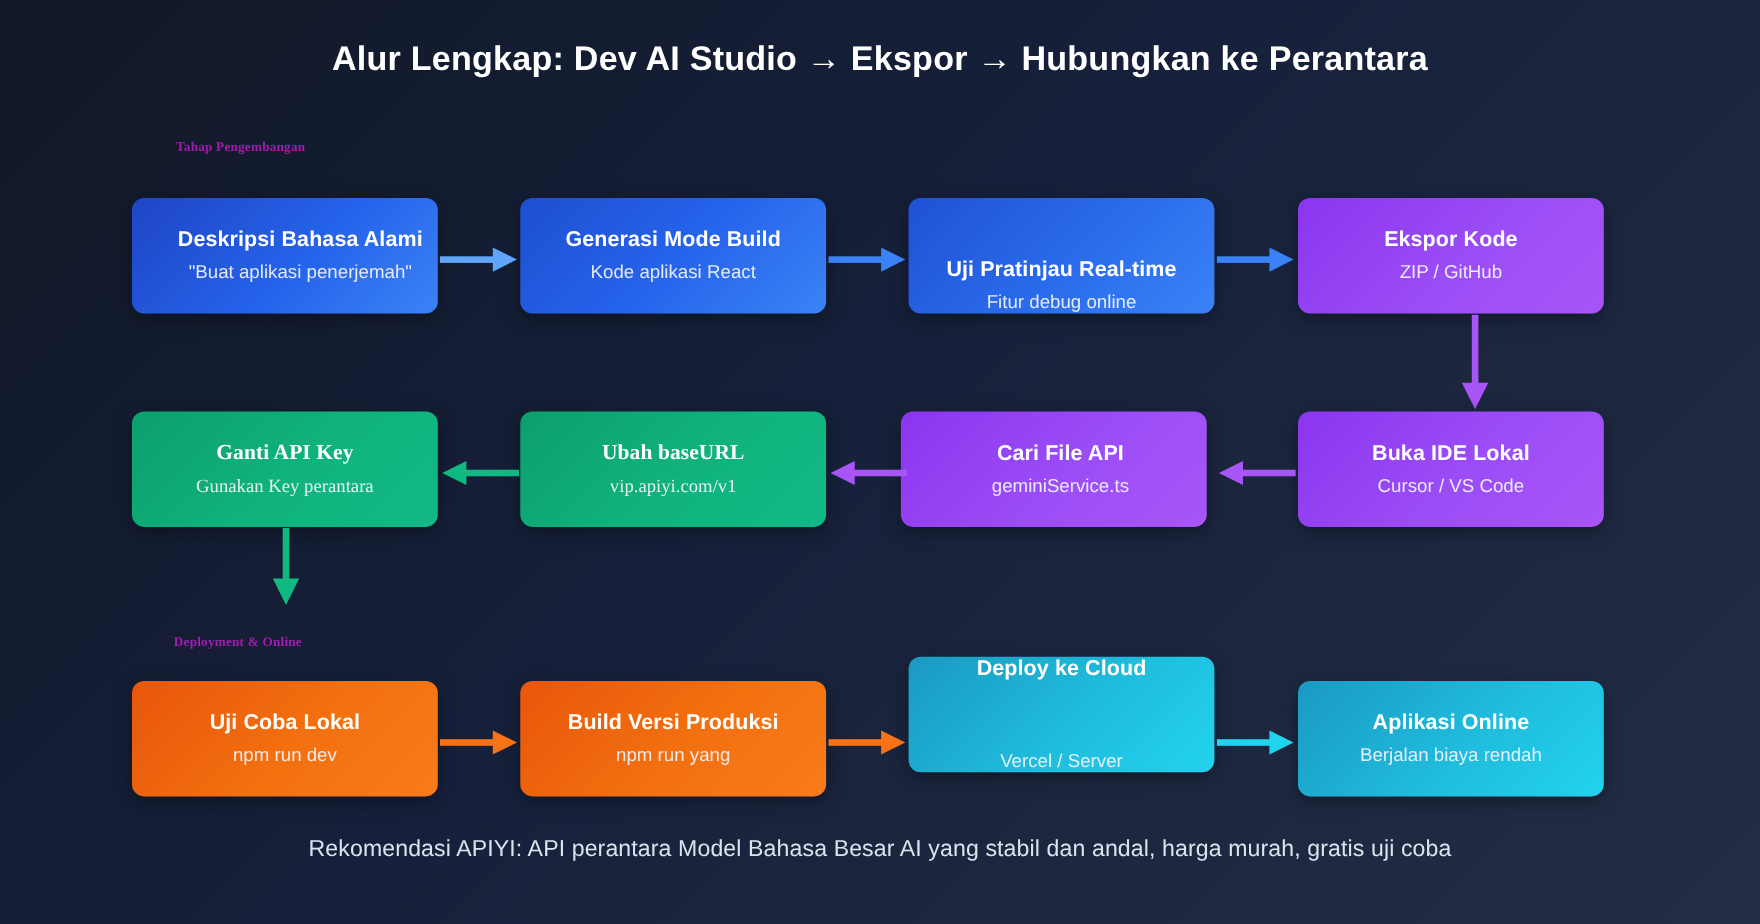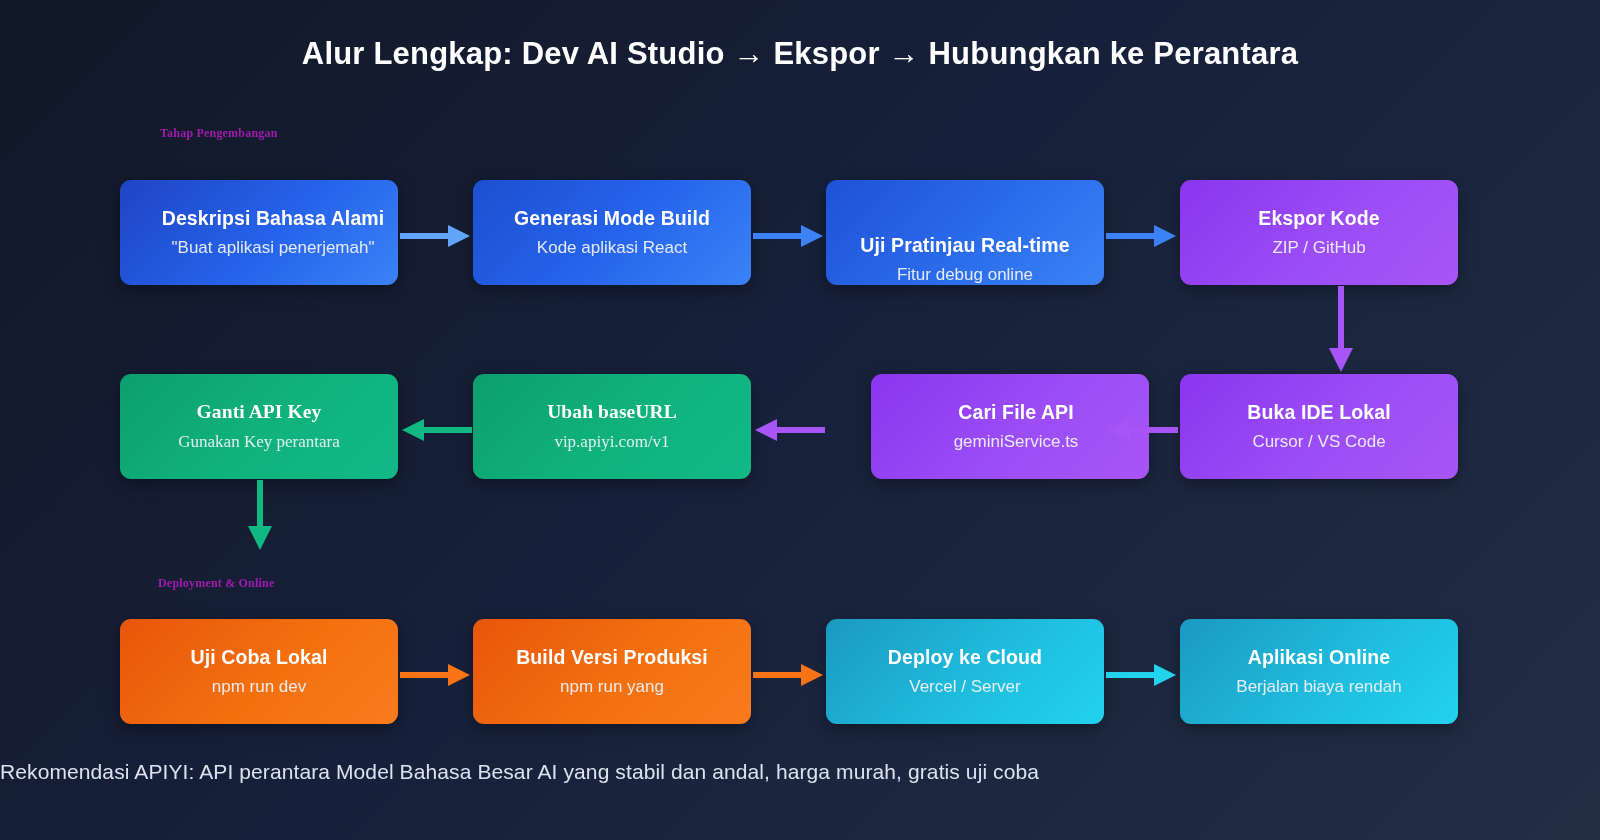--- a/index.html
+++ b/index.html
@@ -46,21 +46,21 @@
   .purple { background:linear-gradient(135deg,#8b35ef 0%,#9b4df6 55%,#a855f7 100%); }
   .green  { background:linear-gradient(135deg,#0d9f6e 0%,#10b37c 55%,#12b886 100%);font-family:Liberation Serif, serif; }
   .orange { background:linear-gradient(135deg,#e8560b 0%,#f3700f 55%,#f97b1c 100%); }
   .teal   { background:linear-gradient(135deg,#1b99c2 0%,#1fbcdd 55%,#22d3ee 100%); }
 
   .arrow { position:absolute; }
   .arrow svg { display:block; }
 
   .footer {
     position:absolute; left:0; top:760px; width:1600px;
-    color:#dbe3ee;
+    text-align:center; color:#dbe3ee;
     font-size:21px; letter-spacing:0.1px;
   }
 </style>
 </head>
 <body>
 
 <div id="stage">
 
   <div class="title">Alur Lengkap: Dev AI Studio → Ekspor → Hubungkan ke Perantara</div>
 
@@ -115,21 +115,21 @@
   <div class="node green" style="left:120px; top:374px;">
     <div class="t">Ganti API Key</div>
     <div class="s">Gunakan Key perantara</div>
   </div>
 
   <div class="node green" style="left:473px; top:374px;">
     <div class="t">Ubah baseURL</div>
     <div class="s">vip.apiyi.com/v1</div>
   </div>
 
-  <div class="node purple" style="left:871px; top:374px;padding-left:12px;">
+  <div class="node purple" style="left:819px; top:374px;padding-left:12px;">
     <div class="t">Cari File API</div>
     <div class="s">geminiService.ts</div>
   </div>
 
   <div class="node purple" style="left:1180px; top:374px;">
     <div class="t">Buka IDE Lokal</div>
     <div class="s">Cursor / VS Code</div>
   </div>
 
   <div class="arrow" style="left:1106px; top:416px;">
@@ -163,21 +163,21 @@
   <div class="node orange" style="left:120px; top:619px;">
     <div class="t">Uji Coba Lokal</div>
     <div class="s">npm run dev</div>
   </div>
 
   <div class="node orange" style="left:473px; top:619px;">
     <div class="t">Build Versi Produksi</div>
     <div class="s">npm run yang</div>
   </div>
 
-  <div class="node teal" style="left:826px; top:619px;">
+  <div class="node teal" style="left:826px; top:597px;justify-content:space-between;">
     <div class="t">Deploy ke Cloud</div>
     <div class="s">Vercel / Server</div>
   </div>
 
   <div class="node teal" style="left:1180px; top:619px;">
     <div class="t">Aplikasi Online</div>
     <div class="s">Berjalan biaya rendah</div>
   </div>
 
   <div class="arrow" style="left:400px; top:661px;">

